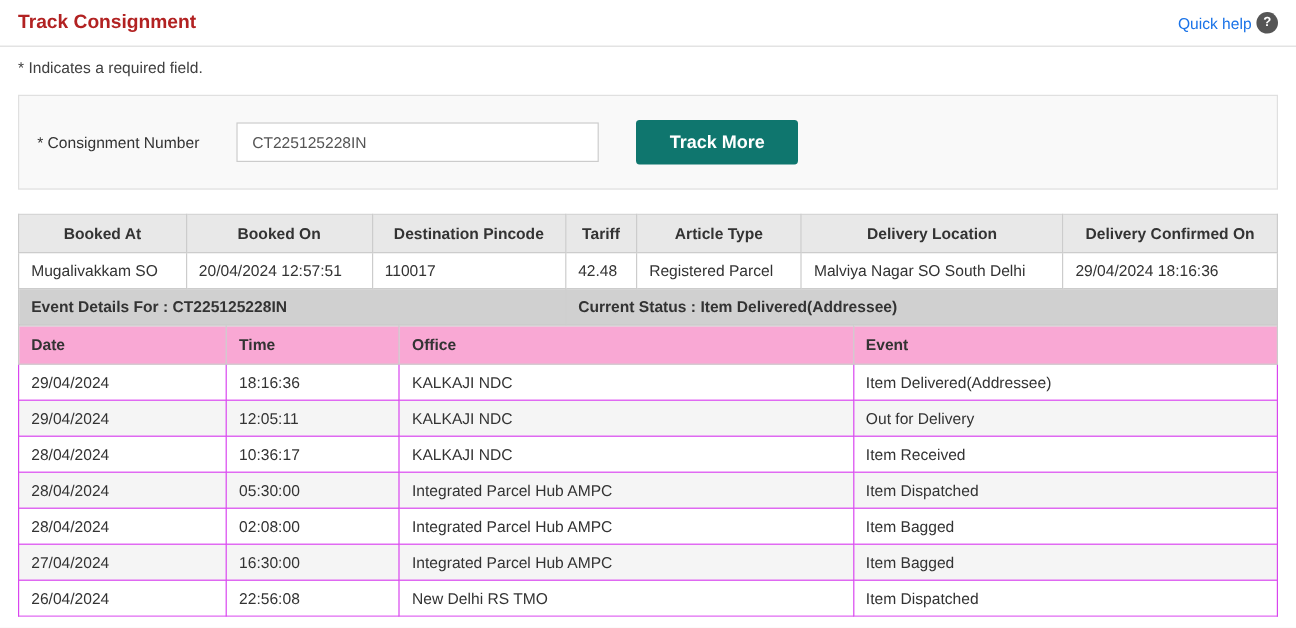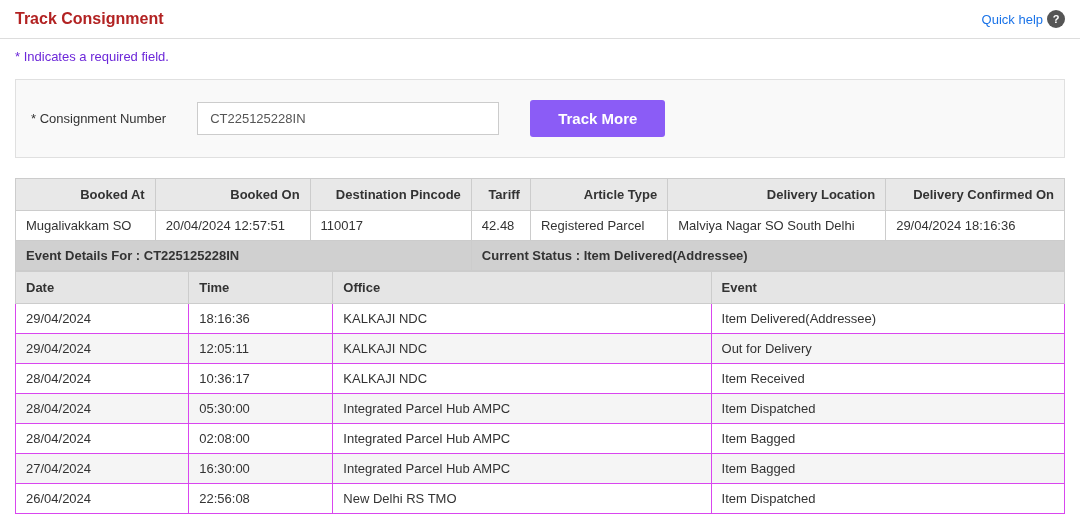--- a/index.html
+++ b/index.html
@@ -47,21 +47,21 @@
       height: 18px;
       background: #555;
       color: #fff;
       border-radius: 50%;
       font-size: 11px;
       font-weight: bold;
     }
     .required-note {
       padding: 10px 15px 15px 15px;
       font-size: 13px;
-      color: #6d28d9;
+      color: #404040;
     }
     .search-section {
       background: #f9f9f9;
       border: 1px solid #e0e0e0;
       margin: 0 15px 20px 15px;
       padding: 20px 15px;
       display: flex;
       align-items: center;
       gap: 31px;
     }
@@ -72,21 +72,21 @@
     }
     .consignment-input {
       border: 1px solid #ccc;
       padding: 8px 12px;
       font-size: 13px;
       width: 302px;
       color: #555;
       background: #fff;
     }
     .track-button {
-      background: #8b5cf6;
+      background: #0f766e;
       color: #fff;
       border: none;
       padding: 10px 28px;
       font-size: 15px;
       font-weight: bold;
       cursor: pointer;
       border-radius: 3px;
     }
     .results-table-container {
       margin: 0 15px;
@@ -94,21 +94,21 @@
     }
     .info-table {
       width: 100%;
       border-collapse: collapse;
       margin-bottom: 0;
     }
     .info-table th {
       background: #e8e8e8;
       border: 1px solid #ccc;
       padding: 8px 10px;
-      text-align: right;
+      text-align: center;
       font-weight: bold;
       font-size: 13px;
     }
     .info-table td {
       border: 1px solid #ccc;
       padding: 7px 10px;
       font-size: 13px;
     }
     .event-header-row {
       background: #d0d0d0;
@@ -118,21 +118,21 @@
       font-weight: bold;
       font-size: 13px;
       padding: 7px 10px;
       border: 1px solid #ccc;
     }
     .event-details-table {
       width: 100%;
       border-collapse: collapse;
     }
     .event-details-table th {
-      background: #e5e5e5;
+      background: #f9a8d4;
       border: 1px solid #ccc;
       padding: 8px 10px;
       text-align: left;
       font-weight: bold;
       font-size: 13px;
     }
     .event-details-table td {
       border: 1px solid #d946ef;
       padding: 7px 10px;
       font-size: 13px;

